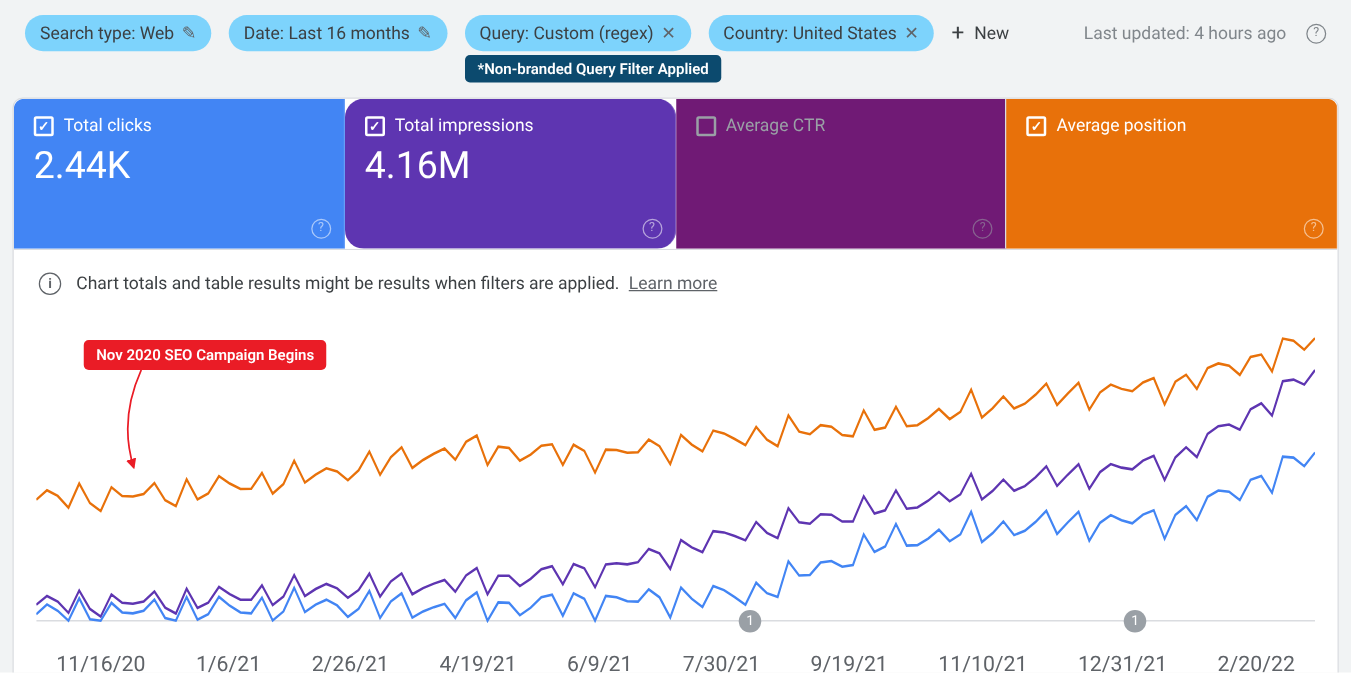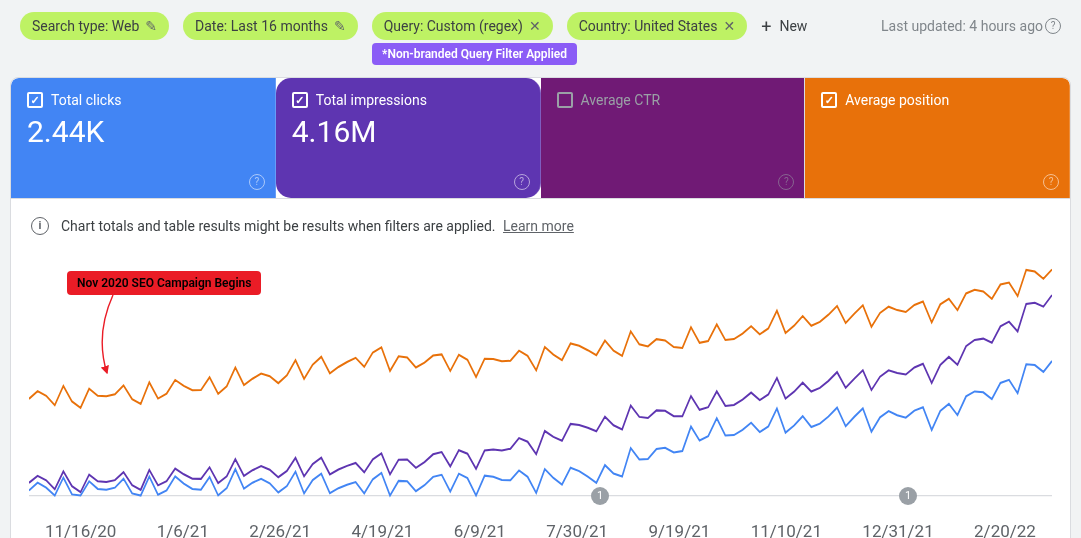--- a/index.html
+++ b/index.html
@@ -1,28 +1,28 @@
 <!DOCTYPE html>
 <html><head>
   <meta charset="utf-8">
   <style>
     * { box-sizing: border-box; margin: 0; padding: 0; font-family: "Segoe UI", Roboto, Arial, sans-serif; }
     body { background: #f1f3f4; width: 1081px; height: 538px; overflow: hidden; font-size: 14px; color: #202124; }
 
     
     .filter-bar { display: flex; align-items: center; gap: 14px; padding: 12px 20px 2px 20px; }
-    .chip { display: inline-flex; align-items: center; gap: 6px; background: #bef264; color: #3c4043; border-radius: 16px; padding: 6px 12px; font-size: 14px; white-space: nowrap; cursor: pointer; }
+    .chip { display: inline-flex; align-items: center; gap: 6px; background: #7dd3fc; color: #3c4043; border-radius: 16px; padding: 6px 12px; font-size: 14px; white-space: nowrap; cursor: pointer; }
     .chip .chip-icon { font-size: 14px; color: #5f6368; }
     .new-filter { display: inline-flex; align-items: center; gap: 8px; font-size: 14px; color: #3c4043; cursor: pointer; }
     .plus { font-size: 18px; font-weight: 400; }
     .spacer { flex: 1; }
-    .last-updated { display: inline-flex; gap: 2px; color: #80868b; font-size: 14px; }
+    .last-updated { display: inline-flex; gap: 16px; color: #80868b; font-size: 14px; }
     .help-circle { width: 16px; height: 16px; border: 1.4px solid #80868b; border-radius: 50%; font-size: 10px; line-height: 14px; text-align: center; color: #80868b; }
 
-    .nb-badge { margin: 1px 0 12px 372px; display: inline-block; background: #8b5cf6; color: #fff; font-size: 12px; border-radius: 4px; padding: 4px 10px; font-weight: 600; }
+    .nb-badge { margin: 1px 0 12px 372px; display: inline-block; background: #0c4a6e; color: #fff; font-size: 12px; border-radius: 4px; padding: 4px 10px; font-weight: 600; }
 
     
     .panel { background: #fff; border: 1px solid #dadce0; border-radius: 8px; margin: 0 10px 10px 10px; overflow: hidden; position: relative; }
     .metrics { display: flex; border-bottom: 1px solid #dadce0; border-top-left-radius: 8px; border-top-right-radius: 8px; overflow: hidden; }
     .metric { position: relative; flex: 1; padding: 14px 16px 14px 16px; height: 120px; color: #fff; border-right: 1px solid rgba(255,255,255,.2); }
     .metric .m-head { display: flex; align-items: center; gap: 8px; font-size: 14px; }
     .metric .m-val  { font-size: 30px; margin-top: 6px; }
     .metric .m-help { position: absolute; right: 10px; bottom: 8px; width: 16px; height: 16px; border: 1.4px solid currentColor; opacity: .55; border-radius: 50%; font-size: 10px; line-height: 14px; text-align: center; }
 
     .m-clicks { background: #4285f4; }
@@ -39,21 +39,21 @@
     .partial-note { display: flex; align-items: center; gap: 12px; padding: 18px 20px 6px 20px; color: #3c4043; font-size: 14px; }
     .info-icon { width: 18px; height: 18px; border: 1.6px solid #5f6368; border-radius: 50%; font-size: 11px; font-weight: 700; line-height: 16px; text-align: center; color: #5f6368; }
     .learn { color: #5f6368; text-decoration: underline; margin-left: 4px; cursor: pointer; }
 
     
     .chart-wrap { position: relative; height: 280px; padding: 0 18px 0 18px; }
     .chart-svg  { width: 100%; height: 100%; display: block; }
     .x-axis-labels { display: flex; justify-content: space-between; font-size: 17px; color: #5f6368; padding: 0 34px 10px 34px; }
 
     .seo-callout { position: absolute; left: 56px; top: 30px; }
-    .seo-badge { background: #ea1c26; color: #000000; font-size: 12px; font-weight: 600; border-radius: 4px; padding: 5px 10px; }
+    .seo-badge { background: #ea1c26; color: #ffffff; font-size: 12px; font-weight: 600; border-radius: 4px; padding: 5px 10px; }
 
     .update-marker { position: absolute; width: 18px; height: 18px; border-radius: 50%; background: #9aa0a6; color: #fff; font-size: 11px; line-height: 18px; text-align: center; bottom: 16px; }
   </style>
 </head>
 <body>
 
 
 
 
 <div class="filter-bar">

